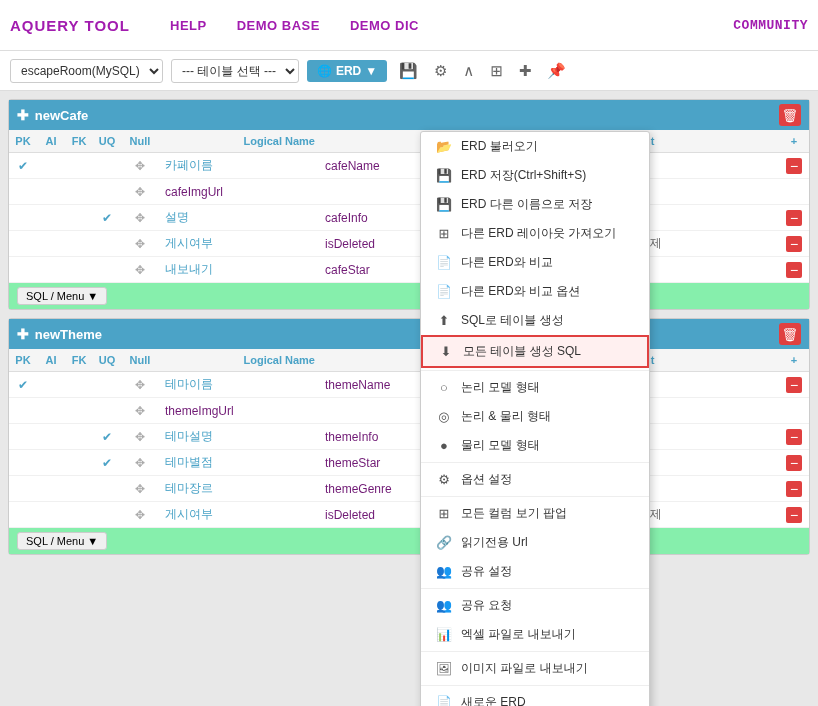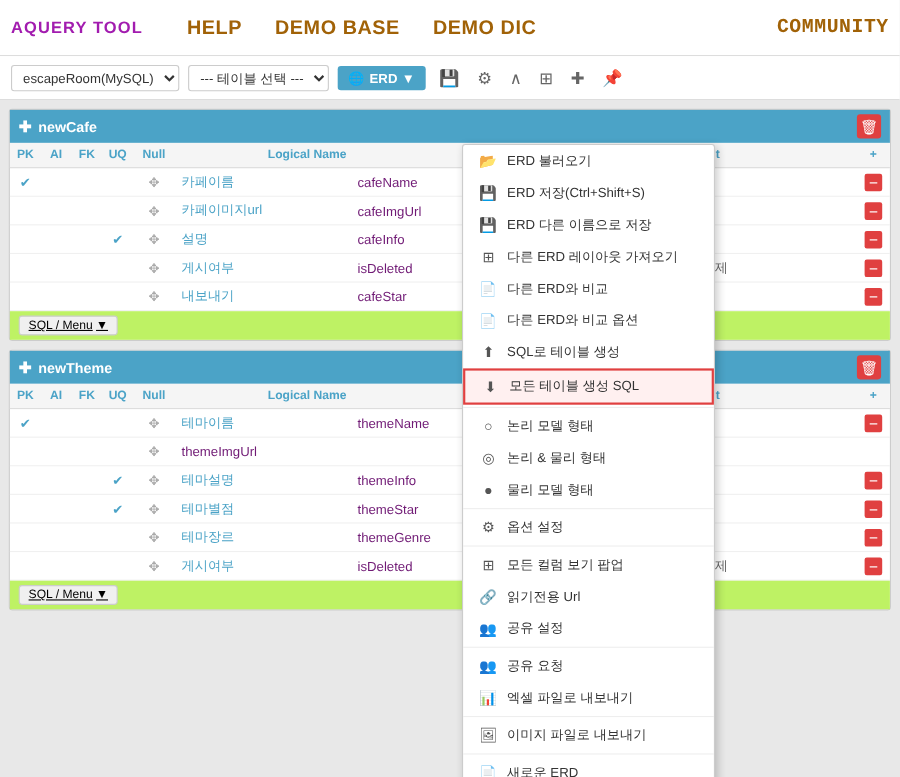--- a/index.html
+++ b/index.html
@@ -21,22 +21,22 @@
       letter-spacing: 1px;
       margin-right: 30px;
       min-width: 130px;
     }
     .nav-items {
       display: flex;
       gap: 30px;
       flex: 1;
     }
     .nav-item {
-      color: #a16207;
-      font-size: 18px;
+      color: #a21caf;
+      font-size: 13px;
       font-weight: bold;
       cursor: pointer;
       letter-spacing: 0.5px;
       text-align: right;
     }
     .nav-item:last-child {
       margin-left: auto;
       font-family: Liberation Mono, monospace;
     }
 
@@ -186,22 +186,21 @@
       display: flex; align-items: center; justify-content: center;
       margin: auto;
       line-height: 1;
     }
 
     .table-footer {
       display: flex;
       align-items: center;
       padding: 4px 8px;
       gap: 6px;
-      background: #bef264;
-      text-decoration: underline;
+      background: #86efac;
     }
     .sql-menu-btn {
       background: #f0f0f0;
       border: 1px solid #ccc;
       border-radius: 3px;
       padding: 2px 8px;
       font-size: 11px;
       cursor: pointer;
       display: flex; align-items: center; gap: 3px;
     }
@@ -315,21 +314,20 @@
       <span class="cell-name">cafeName</span>
       <span class="comment-cell-special"></span>
       <button class="minus-btn">−</button>
     </div>
         <div class="table-row">
       <span class="check-mark" style="cursor:pointer"></span>
       <span class="check-mark" style="cursor:pointer"></span>
       <span class="check-mark" style="cursor:pointer"></span>
       <span class="check-mark" style="cursor:pointer"></span>
       <span class="drag-icon">✥</span>
-      <span class="cell-logical">카페이미지url</span>
       <span class="cell-name">cafeImgUrl</span>
       <span class="comment-cell-special"></span>
       <button class="minus-btn">−</button>
     </div>
         <div class="table-row">
       <span class="check-mark" style="cursor:pointer"></span>
       <span class="check-mark" style="cursor:pointer"></span>
       <span class="check-mark" style="cursor:pointer"></span>
       <span class="check-mark" style="cursor:pointer">✔</span>
       <span class="drag-icon">✥</span>

